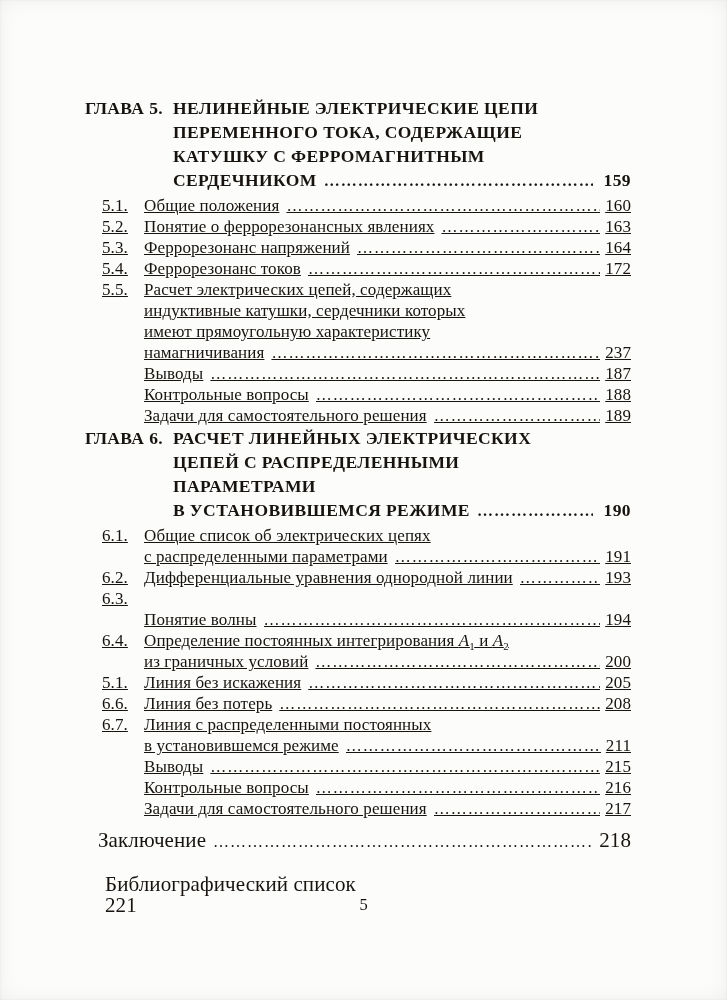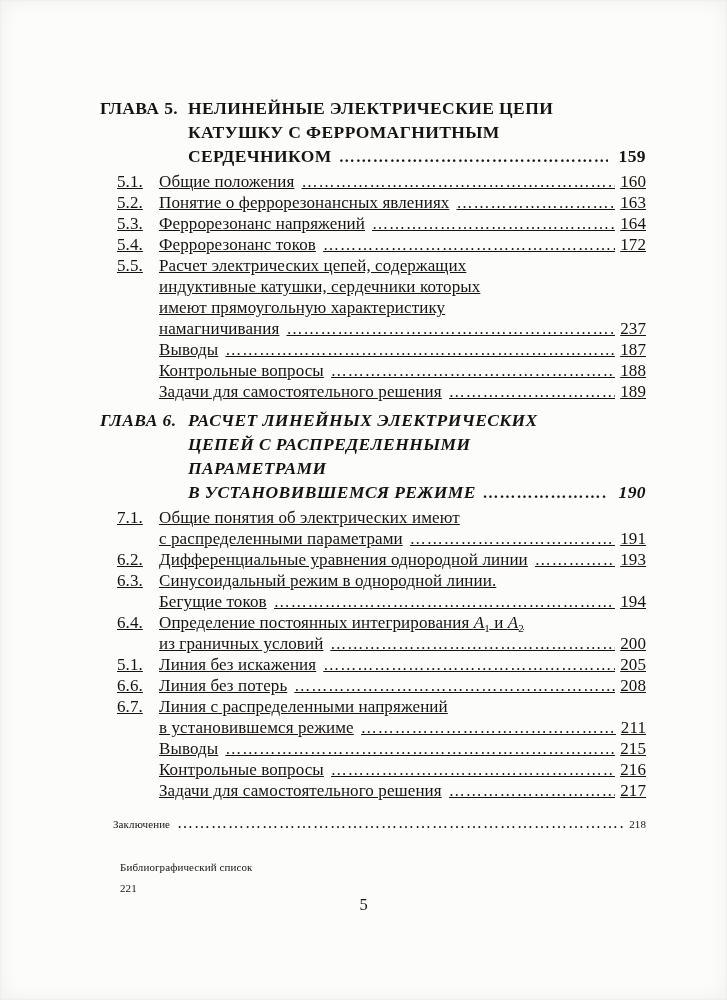--- a/index.html
+++ b/index.html
@@ -1,55 +1,58 @@
 <!DOCTYPE html>
 <html><head>
 <meta charset="utf-8">
 <style>
   html,body{margin:0;padding:0;background:#ffffff;}
   .page{
     position:relative;width:727px;height:1000px;background:#fcfcfb;overflow:hidden;
     box-shadow:inset 0 0 20px rgba(0,0,0,.06), inset 0 0 2px rgba(0,0,0,.08);
     font-family:"Liberation Serif","DejaVu Serif",serif;color:#17130f;
   }
-  .toc{position:absolute;left:100px;top:0;width:546px;padding-top:96px;}
+  .toc{position:absolute;left:85px;top:0;width:546px;padding-top:96px;}
   .line{display:flex;align-items:baseline;}
   .hline{font-weight:bold;font-size:17.5px;line-height:24px;letter-spacing:.4px;}
   .hind{padding-left:88px;}
   .chlabel{display:inline-block;flex:none;width:88px;}
   .htxt{white-space:nowrap;}
   .items{margin-top:2px;text-decoration:underline;}
   .item{font-size:17px;line-height:21px;letter-spacing:.1px;padding-left:17px;}
   .cont{padding-left:59px;text-align:right;}
   .num{flex:none;width:42px;}
   .txt{white-space:nowrap;}
   .leader{flex:1 1 0;overflow:hidden;white-space:nowrap;margin:0 5px 0 7px;}
   .leader::after{content:"………………………………………………………………………………………………………………………………";letter-spacing:1px;font-size:16px;}
   .pg{flex:none;}
   .chpg{margin-left:6px;}
-  .ch6{margin-top:6px;font-style:italic;}
+  .ch6{margin-top:0;}
   .backmatter{margin-top:11px;}
   .back2{margin-top:22px;flex-direction:column;}
-  .backrow{padding-left:13px;font-size:11px;line-height:21px;letter-spacing:.1px;}
+  .backrow{padding-left:13px;font-size:21px;line-height:21px;letter-spacing:.1px;}
   .var{font-style:italic;}
   sub.sub{font-size:11px;line-height:0;}
   .footer{position:absolute;left:0;top:895px;width:727px;text-align:center;font-size:16.5px;color:#17130f;}
 </style>
 </head>
 <body>
 
 <div class="page">
   <div class="toc">
 
     <div>
       <div class="line hline">
         <span class="chlabel">ГЛАВА 5.</span>
         <span class="htxt">НЕЛИНЕЙНЫЕ ЭЛЕКТРИЧЕСКИЕ ЦЕПИ</span>
       </div>
       <div class="line hline hind">
+        <span class="htxt">ПЕРЕМЕННОГО ТОКА, СОДЕРЖАЩИЕ</span>
+      </div>
+      <div class="line hline hind">
         <span class="htxt">КАТУШКУ С ФЕРРОМАГНИТНЫМ</span>
       </div>
       <div class="line hline hind">
         <span class="htxt">СЕРДЕЧНИКОМ</span>
         <span class="leader"></span>
         <span class="pg chpg">159</span>
       </div>
     </div>
 
     <div class="items">
@@ -122,40 +125,39 @@
       </div>
       <div class="line hline hind">
         <span class="htxt">В УСТАНОВИВШЕМСЯ РЕЖИМЕ</span>
         <span class="leader"></span>
         <span class="pg chpg">190</span>
       </div>
     </div>
 
     <div class="items">
       <div class="line item">
-        <span class="num">7.1.</span>
-        <span class="txt">Общие понятия об электрических имеют</span>
+        <span class="num">6.1.</span>
+        <span class="txt">Общие список об электрических цепях</span>
       </div>
       <div class="line item cont">
         <span class="txt">с распределенными параметрами</span>
         <span class="leader"></span>
         <span class="pg">191</span>
       </div>
       <div class="line item">
         <span class="num">6.2.</span>
         <span class="txt">Дифференциальные уравнения однородной линии</span>
         <span class="leader"></span>
         <span class="pg">193</span>
       </div>
       <div class="line item">
         <span class="num">6.3.</span>
-        <span class="txt">Синусоидальный режим в однородной линии.</span>
-      </div>
-      <div class="line item cont">
-        <span class="txt">Бегущие токов</span>
+      </div>
+      <div class="line item cont">
+        <span class="txt">Понятие волны</span>
         <span class="leader"></span>
         <span class="pg">194</span>
       </div>
       <div class="line item">
         <span class="num">6.4.</span>
         <span class="txt"><span>Определение постоянных интегрирования </span><span class="var">A</span><sub class="sub">1</sub><span> и </span><span class="var">A</span><sub class="sub">2</sub></span>
       </div>
       <div class="line item cont">
         <span class="txt">из граничных условий</span>
         <span class="leader"></span>
@@ -168,21 +170,21 @@
         <span class="pg">205</span>
       </div>
       <div class="line item">
         <span class="num">6.6.</span>
         <span class="txt">Линия без потерь</span>
         <span class="leader"></span>
         <span class="pg">208</span>
       </div>
       <div class="line item">
         <span class="num">6.7.</span>
-        <span class="txt">Линия с распределенными напряжений</span>
+        <span class="txt">Линия с распределенными постоянных</span>
       </div>
       <div class="line item cont">
         <span class="txt">в установившемся режиме</span>
         <span class="leader"></span>
         <span class="pg">211</span>
       </div>
       <div class="line item cont">
         <span class="txt">Выводы</span>
         <span class="leader"></span>
         <span class="pg">215</span>

